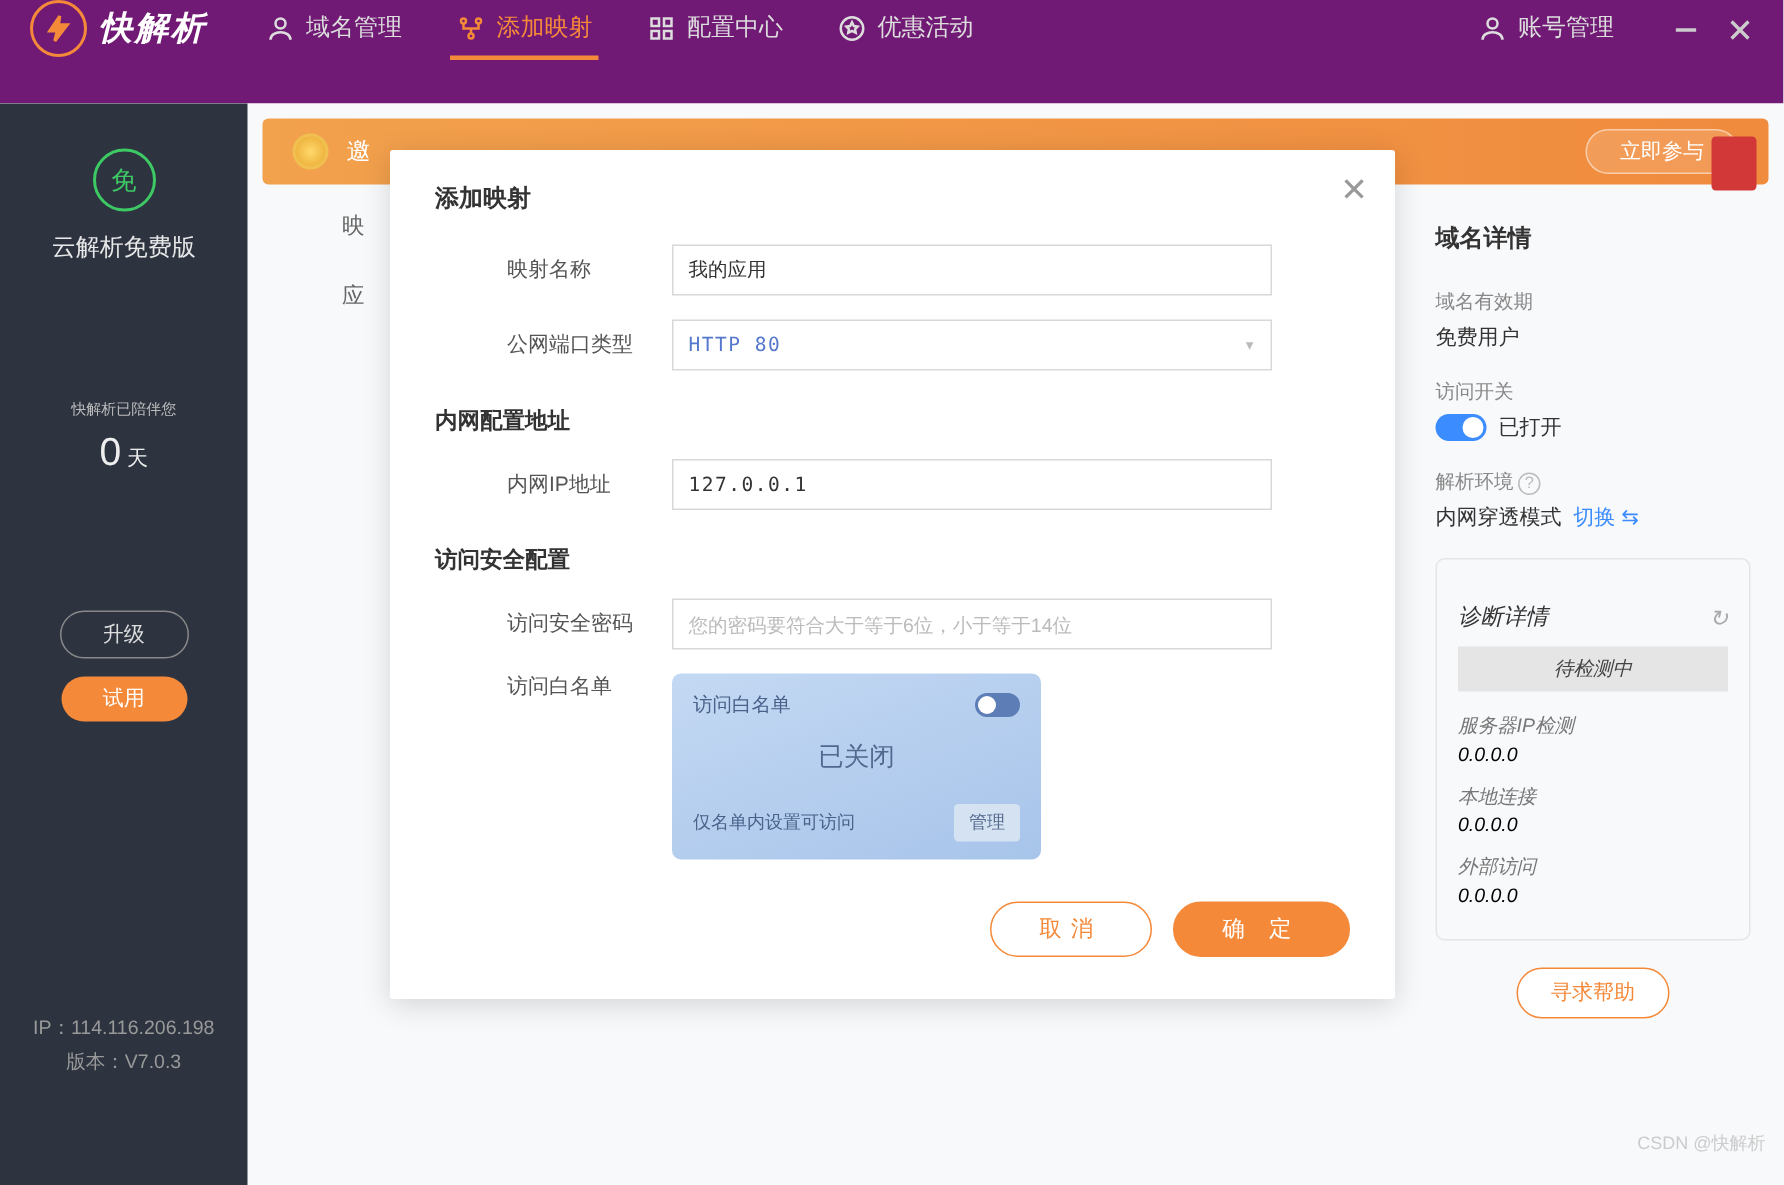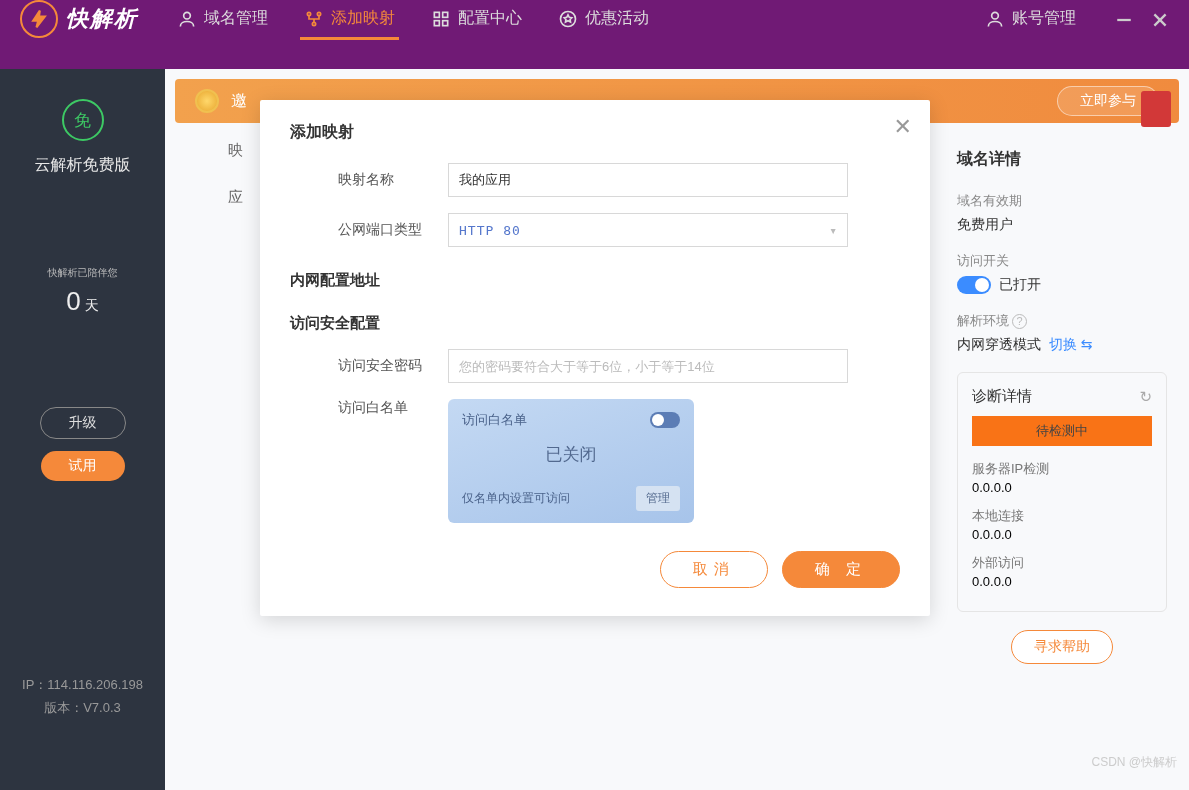--- a/index.html
+++ b/index.html
@@ -48,23 +48,23 @@
 
 .right-pane { width: 218px; padding: 8px 4px; font-size: 14px; color: #444; }
 .right-pane h3 { font-size: 16px; font-weight: 600; margin-bottom: 22px; color: #333; }
 .right-label { color: #888; font-size: 13px; margin-bottom: 6px; }
 .right-val { color: #333; margin-bottom: 18px; }
 .toggle-on { display: inline-flex; align-items: center; gap: 8px; }
 .switch { width: 34px; height: 18px; background: #3b8cff; border-radius: 10px; position: relative; }
 .switch::after { content: ""; width: 14px; height: 14px; background: #fff; border-radius: 50%; position: absolute; top: 2px; right: 2px; }
 .mode-row { color: #333; }
 .switch-link { color: #3b8cff; cursor: pointer; margin-left: 4px; }
-.diag-box { border: 1px solid #e5e5e5; border-radius: 6px; margin-top: 18px; padding: 14px 14px 10px; }
+.diag-box { border: 1px solid #e5e5e5; border-radius: 6px; margin-top: 18px; padding: 29px 14px 10px; font-style: italic; }
 .diag-head { display: flex; justify-content: space-between; align-items: center; font-size: 15px; color: #333; margin-bottom: 10px; }
-.diag-status { background: #f97316; text-align: center; padding: 6px; font-size: 13px; margin-bottom: 14px; }
+.diag-status { background: #e5e5e5; text-align: center; padding: 6px; font-size: 13px; margin-bottom: 14px; }
 .diag-item { margin-bottom: 12px; }
 .diag-item .lbl { color: #777; font-size: 13px; margin-bottom: 2px; }
 .diag-item .val { color: #000000; font-size: 13px; }
 .help-btn { display: block; margin: 18px auto 0; border: 1px solid #f5893a; color: #f5893a; background: #fff; padding: 7px 22px; border-radius: 18px; font-size: 14px; cursor: pointer; }
 
 .watermark { position: absolute; right: 12px; bottom: 19px; font-size: 12px; color: #ccc; }
 .modal { position: absolute; top: 100px; left: 260px; width: 670px; background: #fff; box-shadow: 0 4px 20px rgba(0,0,0,0.15); border-radius: 2px; padding: 22px 30px 28px; z-index: 10; }
 .modal-close { position: absolute; top: 14px; right: 18px; font-size: 22px; color: #999; cursor: pointer; }
 .modal h2 { font-size: 16px; font-weight: 600; color: #333; margin-bottom: 20px; }
 .section-title { font-size: 15px; font-weight: 600; color: #333; margin: 24px 0 16px; }
@@ -247,20 +247,24 @@
   </div>
   <div class="form-row">
     <div class="form-label">公网端口类型</div>
     <div class="form-select">
       <span style="letter-spacing:1px">HTTP 80</span>
       <span class="select-arrow">▾</span>
     </div>
   </div>
 
   <div class="section-title">内网配置地址</div>
+  <div class="form-row">
+    <div class="form-label">内网IP地址</div>
+    <input class="form-input" style="font-family: monospace; letter-spacing: 1px;" value="127.0.0.1">
+  </div>
 
   <div class="section-title">访问安全配置</div>
   <div class="form-row">
     <div class="form-label">访问安全密码</div>
     <input class="form-input" placeholder="您的密码要符合大于等于6位，小于等于14位" style="">
   </div>
   <div class="form-row" style="align-items:flex-start">
     <div class="form-label">访问白名单</div>
     <div class="whitelist-card">
       <div class="wl-head">

